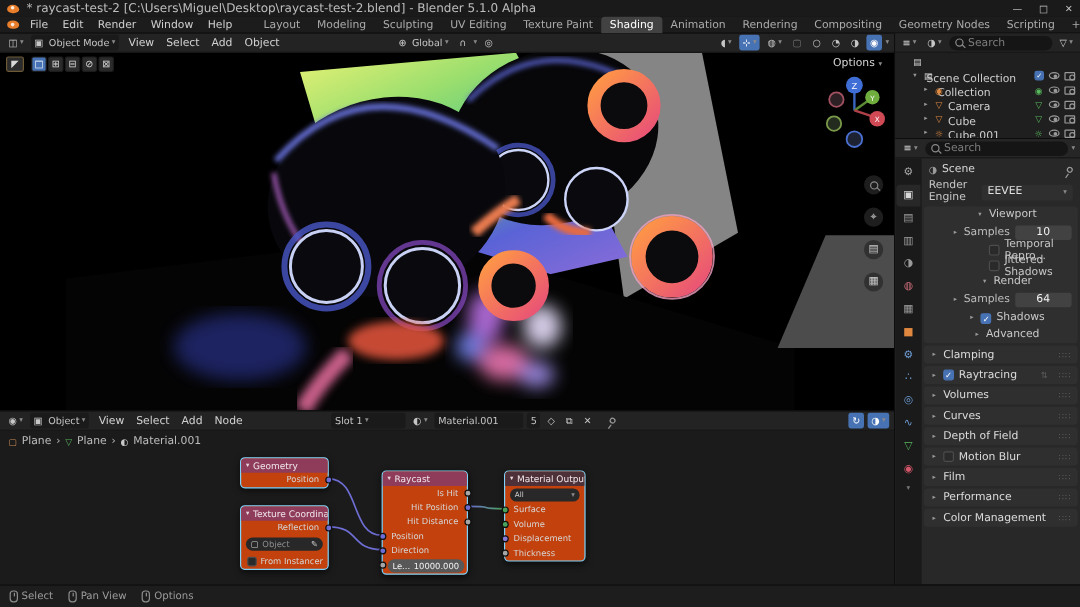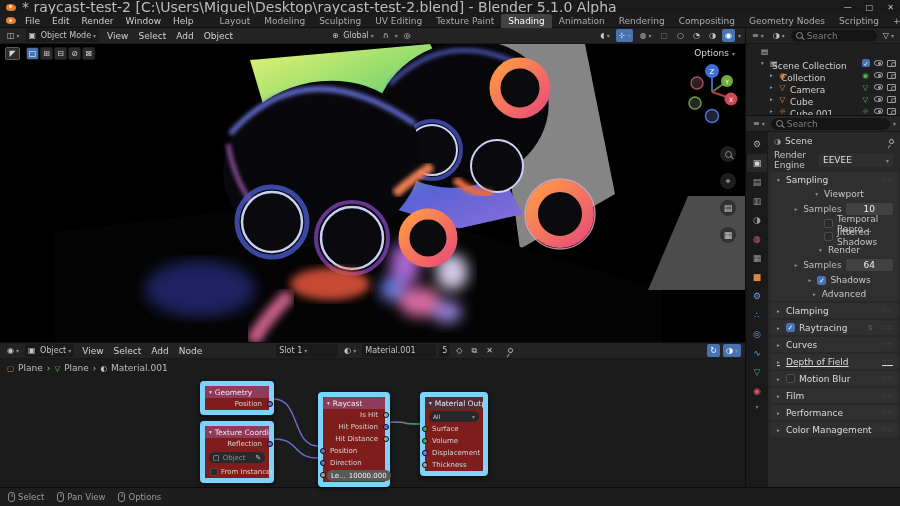--- a/index.html
+++ b/index.html
@@ -4,21 +4,21 @@
 <style>
   * { margin:0; padding:0; box-sizing:border-box; user-select:none; }
   html,body { width:900px; height:506px; background:#111; overflow:hidden;
     font-family:"DejaVu Sans","Liberation Sans",sans-serif; font-size:9px; color:#c6c6c6; }
   .app { width:900px; height:506px; display:flex; flex-direction:column; background:#161616; }
 
   
   .titlebar { height:14px; background:#1a1a1a; display:flex; align-items:center; padding:0 6px; gap:6px; flex:0 0 auto; }
   .blogo { width:10px; height:7px; background:#e87d2c; border-radius:50% 60% 50% 50%; position:relative; flex:0 0 auto; }
   .blogo::after { content:''; position:absolute; left:3px; top:1.5px; width:3px; height:3px; background:#fff; border-radius:50%; opacity:.85; }
-  .title-text { font-size:14px; color:#bdbdbd; white-space:nowrap; }
+  .title-text { font-size:10px; color:#bdbdbd; white-space:nowrap; }
   .winctl { margin-left:auto; display:flex; gap:14px; color:#c2c2c2; font-size:8px; align-items:center; }
   .winctl span { cursor:default; }
 
   
   .menubar { height:14px; background:#1c1c1c; display:flex; align-items:center; padding:0 6px; flex:0 0 auto; border-bottom:1px solid #0e0e0e; }
   .menus { display:flex; gap:2px; margin-left:4px; }
   .menu { padding:0 5px; color:#cfcfcf; }
   .tabs { display:flex; margin-left:14px; height:14px; align-items:center; }
   .tab { padding:0 7px; height:14px; line-height:14px; color:#ababab; white-space:nowrap; }
   .tab.active { background:#424242; color:#fff; border-radius:3px 3px 0 0; }
@@ -50,21 +50,21 @@
   .navicons { position:absolute; right:9px; top:102px; z-index:5; display:flex; flex-direction:column; gap:11px; align-items:center; color:#c9c9c9; }
   .navicons .nv { width:16px; height:16px; background:rgba(40,40,40,.75); border-radius:50%;
      display:flex; align-items:center; justify-content:center; font-size:9px; }
 
   
   .shader { height:145px; position:relative; background:#1b1b1b; border-top:1px solid #0d0d0d; }
   .sh-header { position:relative; z-index:6; }
   .sh-crumb { position:absolute; left:7px; top:20px; display:flex; align-items:center; gap:4px; z-index:4; color:#bdbdbd; }
   .sh-crumb .ci { font-size:7.5px; }
   .wires { position:absolute; inset:0; z-index:1; }
-  .node { position:absolute; z-index:3; background:#7f1d1d; border:5px solid #7dd3fc; border-radius:4px;
+  .node { position:absolute; z-index:3; background:#c2410c; border:1px solid #7dd3fc; border-radius:4px;
           box-shadow:0 2px 5px rgba(0,0,0,.55); font-size:7px; color:#d6d6d6; }
   .node-header { height:12px; border-radius:3px 3px 0 0; display:flex; align-items:center; gap:3px;
                  padding:0 4px; color:#f0e7ea; font-size:7.5px; white-space:nowrap; overflow:hidden; }
   .nh-arrow { font-size:5.5px; color:#e8d8de; }
   .nrow { height:12px; position:relative; display:flex; align-items:center; white-space:nowrap; }
   .nrow.out { justify-content:flex-end; padding-right:7px; }
   .nrow.in { justify-content:flex-start; padding-left:7px; }
   .nrow.ck { height:13px; padding-left:5px; gap:3px; }
   .nrow.of { height:15px; padding:0 4px; }
   .nrow.vf { height:13px; padding:0 4px; }
@@ -607,25 +607,20 @@
             </div>
             <div class="pr-engine">
               <span style="flex:1">Render Engine</span>
               <span class="sel">
                 <span>EEVEE</span>
                   <span class="dd">▾</span>
               </span>
             </div>
             <div id="pr-rows">
                 <div class="pr-group">
-                  <div class="pr-row panel" style="padding-left: 5px;">
-                    <span class="arrow">▾</span>
-                    <span>Sampling</span>
-                    <span class="grip">∷∷</span>
-                  </div>
                   <div class="pr-row sub" style="padding-left: 14px;">
                     <span class="arrow">▾</span>
                     <span>Viewport</span>
                   </div>
                   <div class="pr-row field" style="padding-left: 23px;">
                     <span class="arrow">▸</span>
                     <span class="flabel">Samples</span>
                     <span class="valfield">10</span>
                   </div>
                   <div class="pr-row check" style="padding-left: 54px;">
@@ -667,26 +662,33 @@
                     <span class="arrow">▸</span>
                     <span class="cb on">✓</span>
                     <span>Raytracing</span>
                     <span class="grip" style="margin-left: auto;">⇅</span>
                     <span class="grip" style="margin-left: 4px;">∷∷</span>
                   </div>
                 </div>
                 <div class="pr-group">
                   <div class="pr-row panel" style="padding-left: 5px;">
                     <span class="arrow">▸</span>
+                    <span>Volumes</span>
+                    <span class="grip">∷∷</span>
+                  </div>
+                </div>
+                <div class="pr-group">
+                  <div class="pr-row panel" style="padding-left: 5px;">
+                    <span class="arrow">▸</span>
                     <span>Curves</span>
                     <span class="grip">∷∷</span>
                   </div>
                 </div>
                 <div class="pr-group">
-                  <div class="pr-row panel" style="padding-left: 5px; text-decoration: underline;">
+                  <div class="pr-row panel" style="padding-left: 5px;">
                     <span class="arrow">▸</span>
                     <span>Depth of Field</span>
                     <span class="grip">∷∷</span>
                   </div>
                 </div>
                 <div class="pr-group">
                   <div class="pr-row panel" style="padding-left: 5px;">
                     <span class="arrow">▸</span>
                     <span class="cb"></span>
                     <span>Motion Blur</span>

